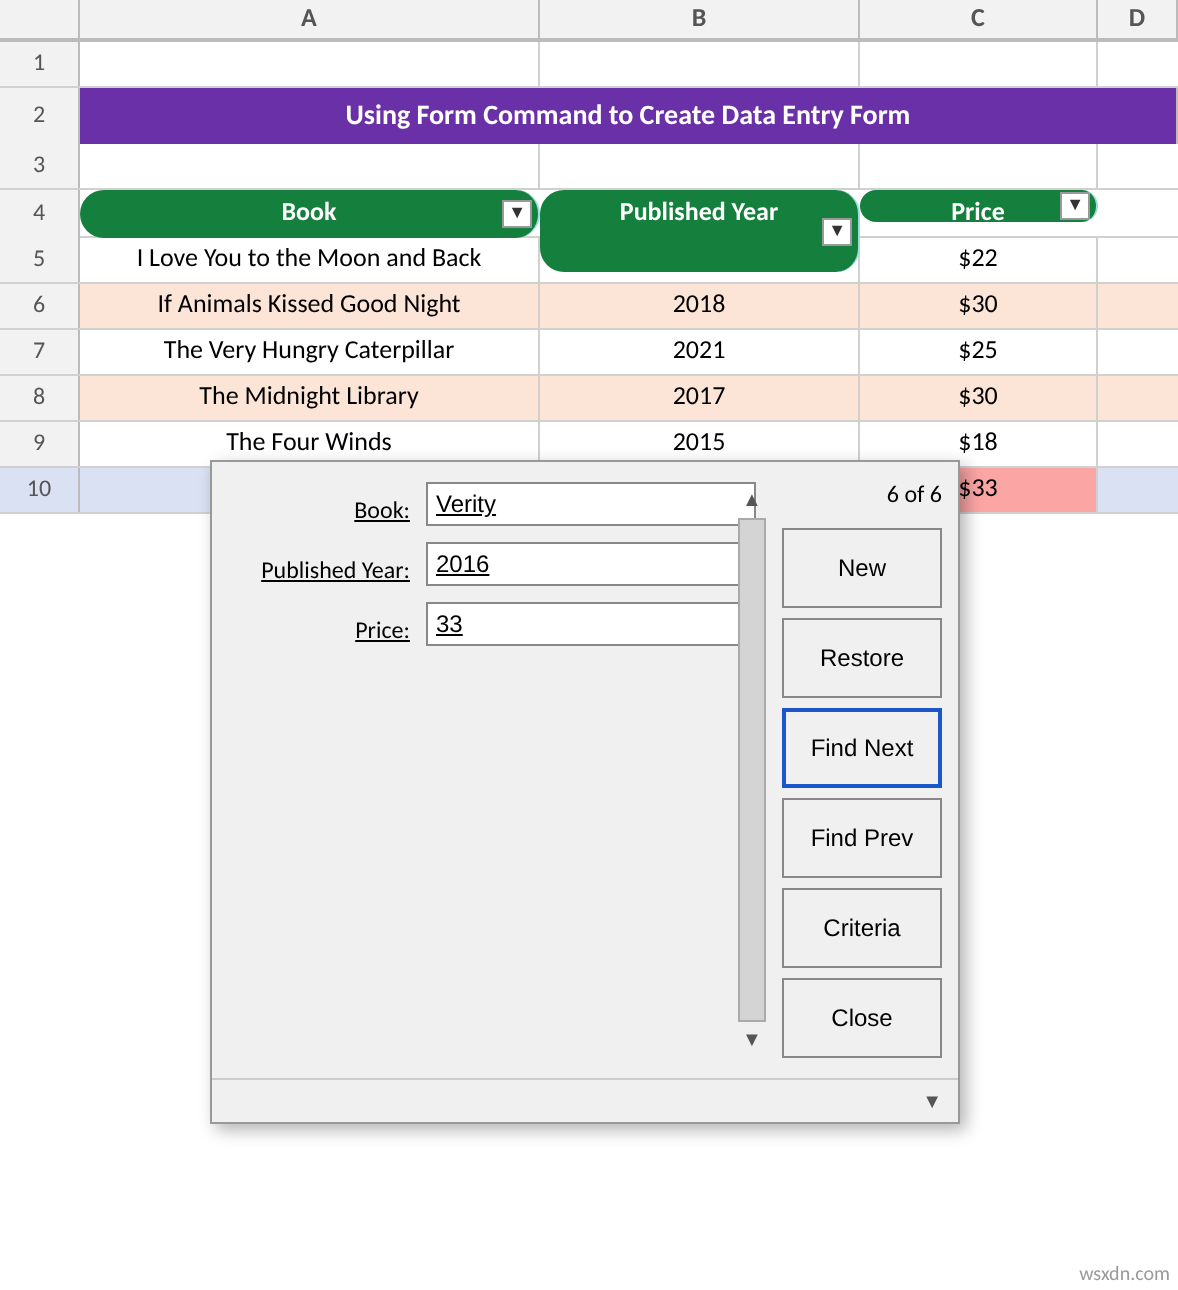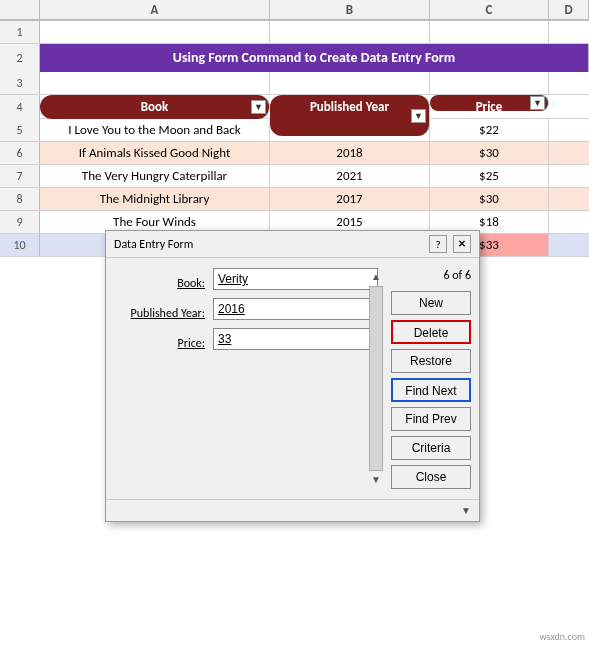--- a/index.html
+++ b/index.html
@@ -87,21 +87,21 @@
       font-size: 14px;
       text-align: center;
       height: 28px;
       line-height: 28px;
       flex: 1;
       border-right: 1px solid #bbb;
     }
 
     
     .header-cell {
-      background: #7f1d1d;
+      background: #15803d;
       color: #fff;
       font-weight: bold;
       text-align: center;
       height: 24px;
       line-height: 24px;
       border-right: 1px solid #9dd;
       position: relative;
       border-radius: 12px;
     }
     .header-cell .dropdown-arrow {
@@ -238,21 +238,21 @@
 
     .dialog-buttons {
       display: flex;
       flex-direction: column;
       gap: 5px;
       width: 80px;
       min-width: 80px;
     }
     .dialog-btn {
       width: 80px;
-      height: 24px;
+      height: 40px;
       background: #f0f0f0;
       border: 1px solid #888;
       font-size: 12px;
       cursor: pointer;
       text-align: center;
       line-height: 22px;
       color: #000;
     }
     .dialog-btn-delete {
       border: 2px solid #cc0000 !important;
@@ -371,27 +371,20 @@
     <div class="row-num" style="background:#d9e1f2;">10</div>
     <div class="cell cell-b" style="background:#d9e1f2;">Verity</div>
     <div class="cell cell-c" style="background:#d9e1f2;">2016</div>
     <div class="cell cell-d" style="background:#fca5a5;">$33</div>
   </div>
 
 </div>
 
 <div class="dialog-container">
 
-  <div class="dialog-titlebar">
-    <span class="dialog-title-text">Data Entry Form</span>
-    <div class="dialog-title-controls">
-      <div class="dialog-help-btn">?</div>
-      <div class="dialog-close-btn">×</div>
-    </div>
-  </div>
 
   <div class="dialog-body">
 
     <div class="dialog-fields">
       <div class="field-row">
         <span class="field-label">Book:</span>
         <input class="field-input" type="text" value="Verity" style="">
       </div>
       <div class="field-row">
         <span class="field-label">Published Year:</span>
@@ -405,21 +398,20 @@
 
     <div class="dialog-scroll">
       <span class="scroll-arrow">▲</span>
       <div class="scroll-track"></div>
       <span class="scroll-arrow">▼</span>
     </div>
 
     <div class="dialog-buttons">
       <div class="record-info">6 of 6</div>
       <button class="dialog-btn">New</button>
-      <button class="dialog-btn dialog-btn-delete">Delete</button>
       <button class="dialog-btn">Restore</button>
       <button class="dialog-btn dialog-btn-findnext">Find Next</button>
       <button class="dialog-btn">Find Prev</button>
       <button class="dialog-btn">Criteria</button>
       <button class="dialog-btn">Close</button>
     </div>
 
   </div>
 
   <div class="dialog-bottom">

